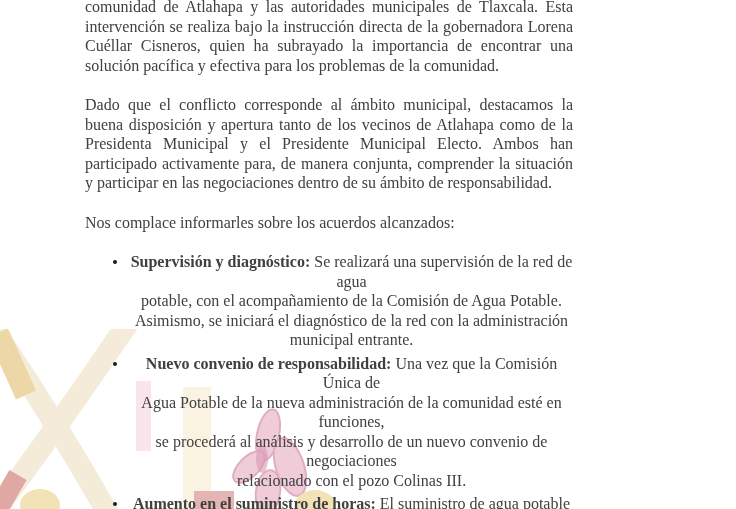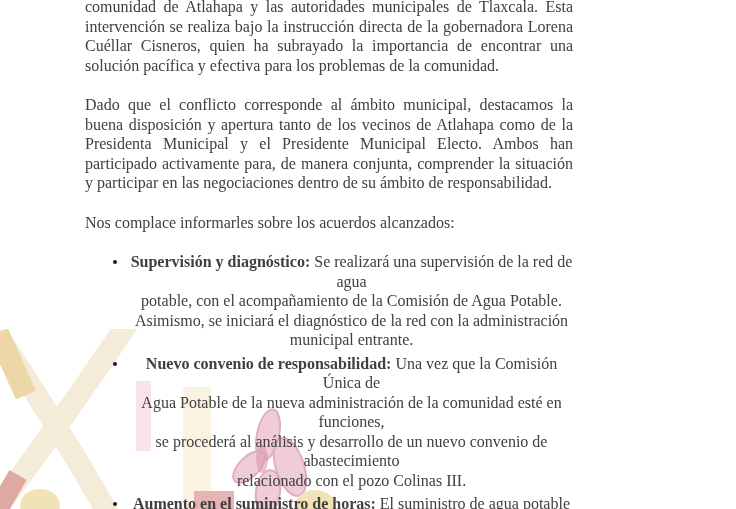--- a/index.html
+++ b/index.html
@@ -101,21 +101,21 @@
       <li>
         <span class="dot"></span><span class="b-title">Supervisión y diagnóstico:</span><span class="b-text"> Se realizará una supervisión de la red de agua
 potable, con el acompañamiento de la Comisión de Agua Potable.
 Asimismo, se iniciará el diagnóstico de la red con la administración
 municipal entrante.</span>
       </li>
 
       <li>
         <span class="dot"></span><span class="b-title">Nuevo convenio de responsabilidad:</span><span class="b-text"> Una vez que la Comisión Única de
 Agua Potable de la nueva administración de la comunidad esté en funciones,
-se procederá al análisis y desarrollo de un nuevo convenio de abastecimiento
+se procederá al análisis y desarrollo de un nuevo convenio de negociaciones
 relacionado con el pozo Colinas III.</span>
       </li>
 
       <li>
         <span class="dot"></span><span class="b-title">Aumento en el suministro de horas:</span><span class="b-text"> El suministro de agua potable se
 incrementará de 36 a 50 horas semanales, distribuyéndose de la siguiente
 manera: de lunes a viernes en un horario de 6:00 a 15:00 horas, y los
 sábados de 6:00 a 11:00 horas.</span>
       </li>
 

